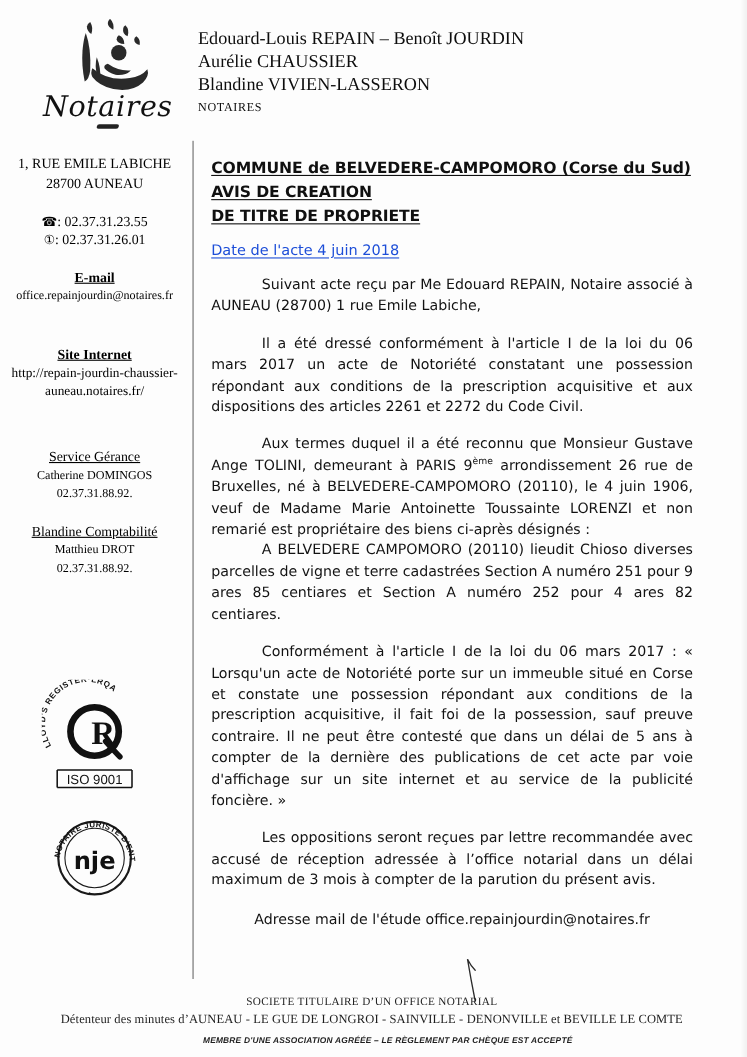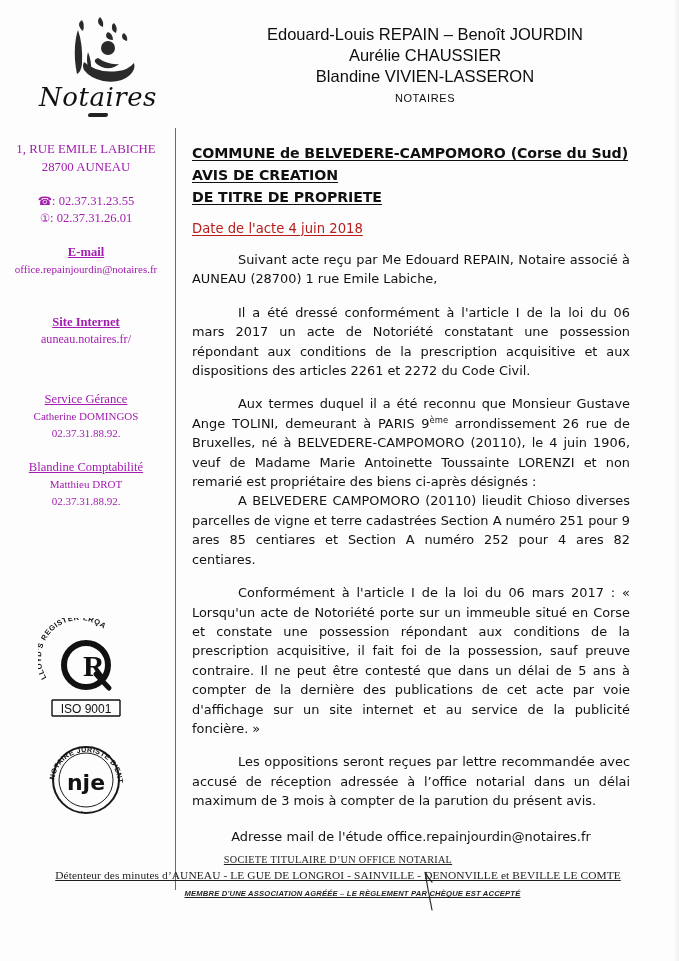--- a/index.html
+++ b/index.html
@@ -55,22 +55,22 @@
     width: 20px; height: 4px;
     background: #222;
     border-radius: 2px;
     margin: 3px auto 0 auto;
     transform: skewX(-12deg);
   }
   .partners {
     position: absolute;
     left: 180px; top: 24px;
     width: 490px;
-    text-align: center;
-    font-family: Liberation Sans, sans-serif;
+    text-align: left;
+    font-family: Liberation Serif, serif;
     color: #0d0d0d;
   }
   .partners .pline {
     font-size: 16.5px;
     line-height: 21px;
     white-space: nowrap;
   }
   .partners .role {
     font-size: 11px;
     letter-spacing: 0.6px;
@@ -85,21 +85,21 @@
     background: #6b6b6b;
   }
   .sidebar {
     position: absolute;
     left: 0; top: 140px;
     width: 172px;
     text-align: center;
     font-family: "Liberation Serif", serif;
     font-size: 12.5px;
     line-height: 17px;
-    color: #a21caf;
+    color: #000000;
   }
   .sb-addr { font-size: 12.8px; line-height: 18px; }
   .sb-gap-lg { height: 17px; }
   .sb-phone { font-size: 12.6px; line-height: 17px; }
   .sb-phone .glyph {
     font-family: "DejaVu Sans", sans-serif;
     font-size: 11.5px;
   }
   .sb-title {
     font-weight: bold;
@@ -138,21 +138,21 @@
     letter-spacing: -0.1px;
     color: #101010;
   }
   .doc-title span {
     text-decoration: underline;
     text-underline-offset: 2px;
   }
   .doc-date {
     margin-top: 13px;
     font-size: 13.2px;
-    color: #b91c1c;
+    color: #1d4ed8;
   }
   .doc-date span {
     text-decoration: underline;
     text-underline-offset: 2px;
   }
   .para {
     margin-top: 14px;
     font-size: 12.9px;
     line-height: 19.4px;
     text-align: justify;
@@ -176,26 +176,25 @@
   
   .signature {
     position: absolute;
     left: 398px; top: 862px;
     width: 70px; height: 52px;
   }
 
   
   .footer {
     position: absolute;
-    left: 0; top: 853px;
+    left: 0; top: 905px;
     width: 676px;
     text-align: center;
     font-family: "Liberation Serif", serif;
     color: #1e1e1e;
-    text-decoration: underline;
   }
   .ft-1 {
     font-size: 10.2px;
     letter-spacing: 0.3px;
     line-height: 14px;
   }
   .ft-2 {
     font-size: 11.4px;
     letter-spacing: 0.1px;
     line-height: 16px;
@@ -266,20 +265,21 @@
     </div>
 
     <div class="sb-gap-lg"></div>
 
     <div class="sb-title">E-mail</div>
     <div class="sb-val">office.repainjourdin@notaires.fr</div>
 
     <div style="height:36px"></div>
 
     <div class="sb-title">Site Internet</div>
+    <div class="sb-url">http://repain-jourdin-chaussier-</div>
     <div class="sb-url">auneau.notaires.fr/</div>
 
     <div style="height:44px"></div>
 
     <div class="sb-title-plain">Service Gérance</div>
     <div class="sb-val">Catherine DOMINGOS</div>
     <div class="sb-val">02.37.31.88.92.</div>
 
     <div class="sb-gap-lg"></div>
 

